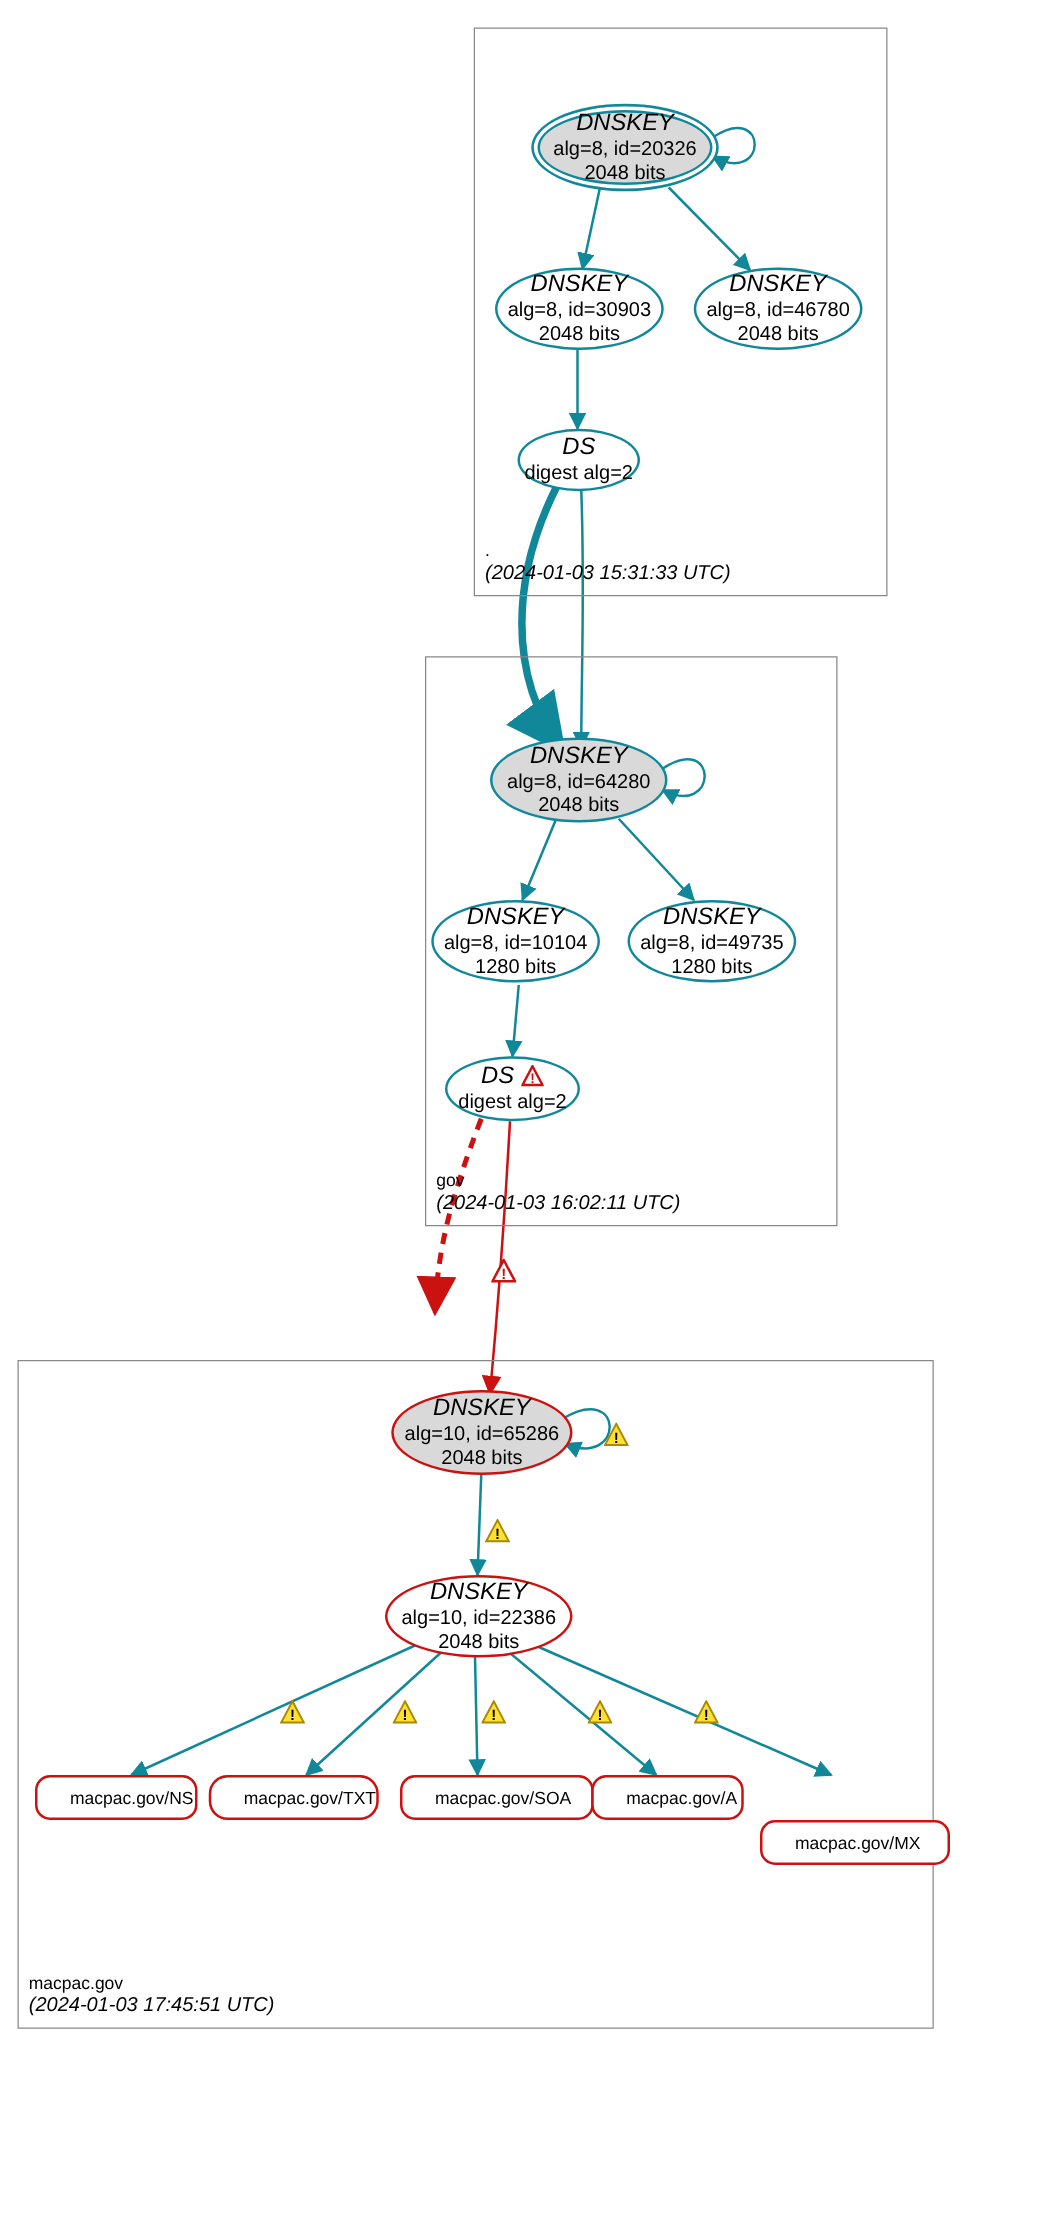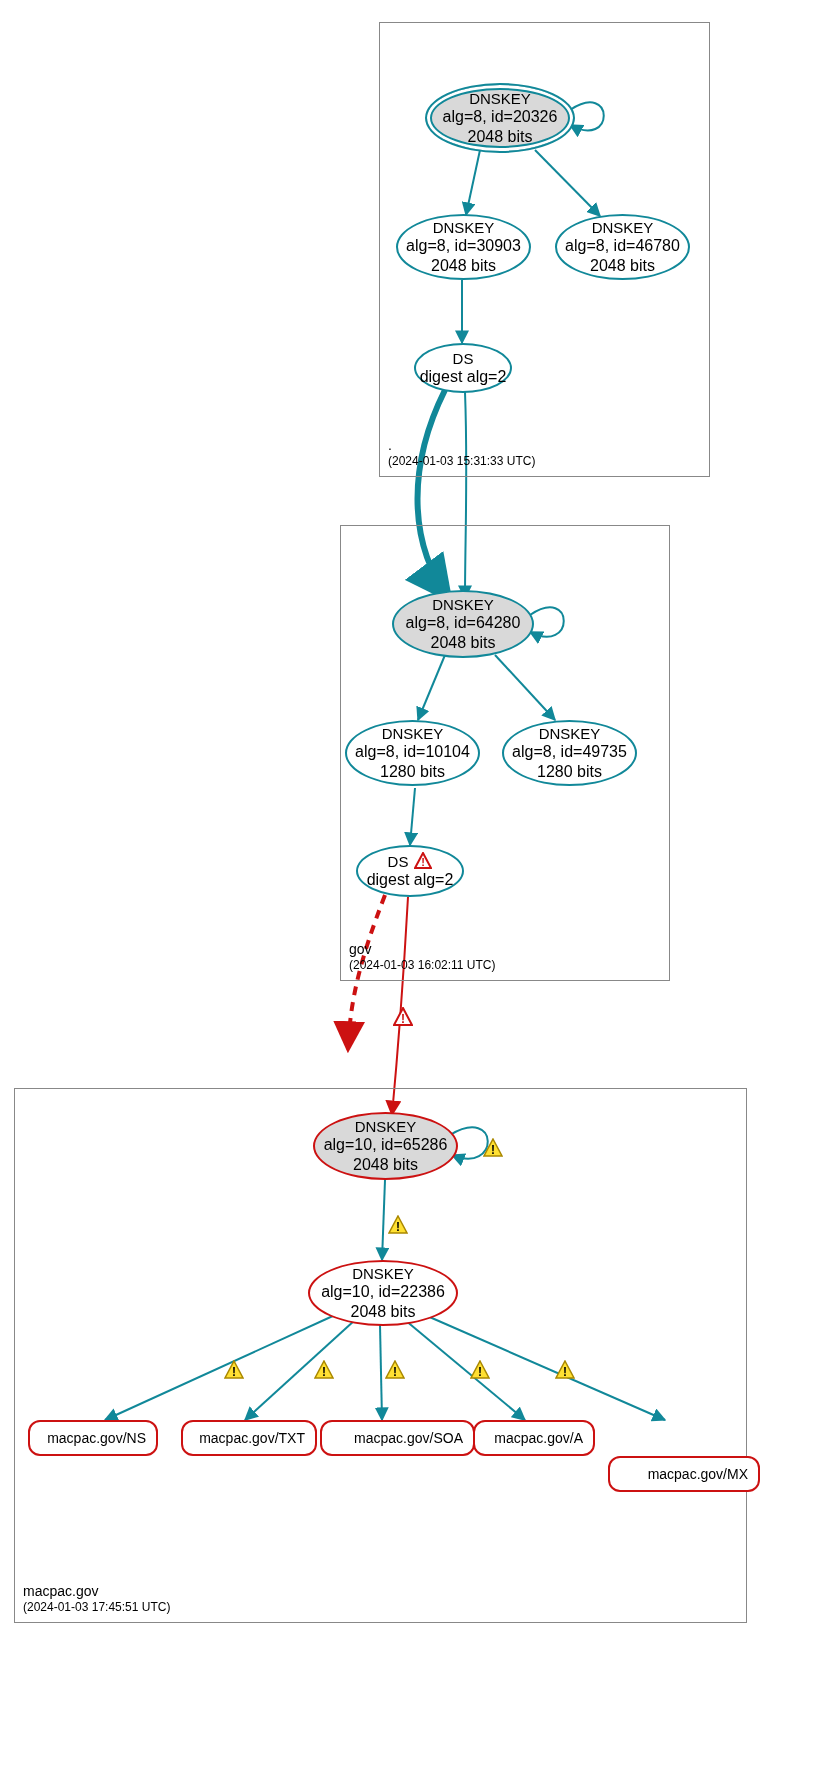--- a/index.html
+++ b/index.html
@@ -32,21 +32,22 @@
     left: 8px;
     bottom: 6px;
     font-size: 14px;
     line-height: 1.3;
   }
   .zone-label .zname {
     display: block;
   }
   .zone-label .ztime {
     display: block;
-    font-size: 12px;
+    font-size: 16px;
+    font-style: italic;
   }
   .node {
     position: absolute;
     box-sizing: border-box;
     display: flex;
     flex-direction: column;
     align-items: center;
     justify-content: center;
     text-align: center;
     background: #ffffff;
@@ -54,36 +55,37 @@
   .ellipse {
     border-radius: 50%;
   }
   .teal-border { border: 2px solid #118899; }
   .red-border  { border: 2px solid #cc1111; }
   .grey-fill   { background: #d9d9d9; }
   .double-ring {
     box-shadow: 0 0 0 3px #fff inset, 0 0 0 5px #118899 inset;
   }
   .node .title {
-    font-size: 15px;
+    font-size: 19px;
+    font-style: italic;
   }
   .node .sub {
     font-size: 16px;
     line-height: 1.2;
   }
   .rrset {
     position: absolute;
     border: 2px solid #cc1111;
     border-radius: 12px;
     background: #ffffff;
     font-size: 14px;
     display: flex;
     align-items: center;
-    justify-content: flex-end;
-    padding: 0 10px;
+    justify-content: flex-start;
+    padding: 0 26px;
     box-sizing: border-box;
   }
   .warn-red, .warn-yel {
     position: absolute;
     width: 20px;
     height: 20px;
   }
 </style>
 </head>
 <body>
@@ -253,21 +255,21 @@
       <text x="10" y="16" text-anchor="middle" font-size="12" font-weight="bold" fill="#000">!</text>
     </svg>
   <svg class="warn-yel" style="left:555px; top:1360px;">
       <polygon points="10,1 19,18 1,18" fill="#ffe033" stroke="#aa8800" stroke-width="1.5"></polygon>
       <text x="10" y="16" text-anchor="middle" font-size="12" font-weight="bold" fill="#000">!</text>
     </svg>
 
   <div class="rrset" style="left:28px;  top:1420px; width:130px; height:36px;">
       <span>macpac.gov/NS</span>
     </div>
-  <div class="rrset" style="left:181px; top:1420px; width:136px; height:36px;">
+  <div class="rrset" style="left:167px; top:1420px; width:136px; height:36px;border-radius:15px;">
       <span>macpac.gov/TXT</span>
     </div>
   <div class="rrset" style="left:320px; top:1420px; width:155px; height:36px;">
       <span>macpac.gov/SOA</span>
     </div>
   <div class="rrset" style="left:473px; top:1420px; width:122px; height:36px;">
       <span>macpac.gov/A</span>
     </div>
   <div class="rrset" style="left:608px; top:1420px; width:152px; height:36px;margin-top:36px;">
       <span>macpac.gov/MX</span>

